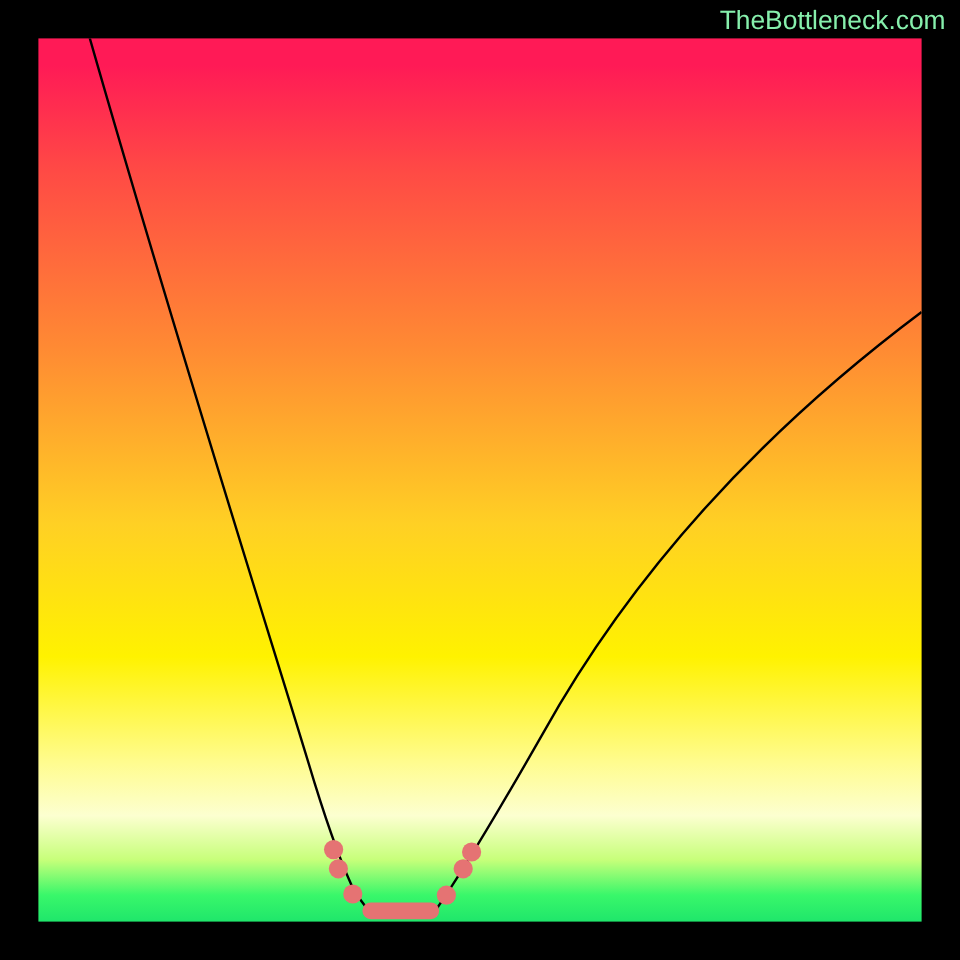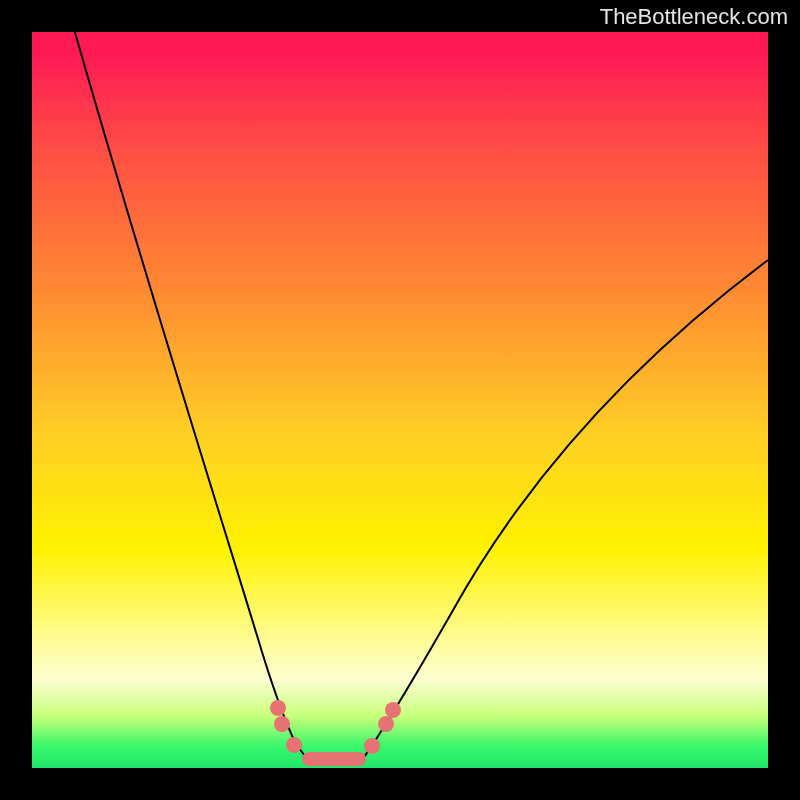--- a/index.html
+++ b/index.html
@@ -38,21 +38,21 @@
       #39f76a 97%,
       #1fe66b 100%
     );
   }
   .watermark {
     position: absolute;
     top: 4px;
     right: 12px;
     font-family: Arial, Helvetica, sans-serif;
     font-size: 22px;
-    color: #e5e5e5;
+    color: #86efac;
     font-weight: 500;
   }
   svg.curves {
     position: absolute;
     left: 0;
     top: 0;
     width: 736px;
     height: 736px;
   }
   .curve {

